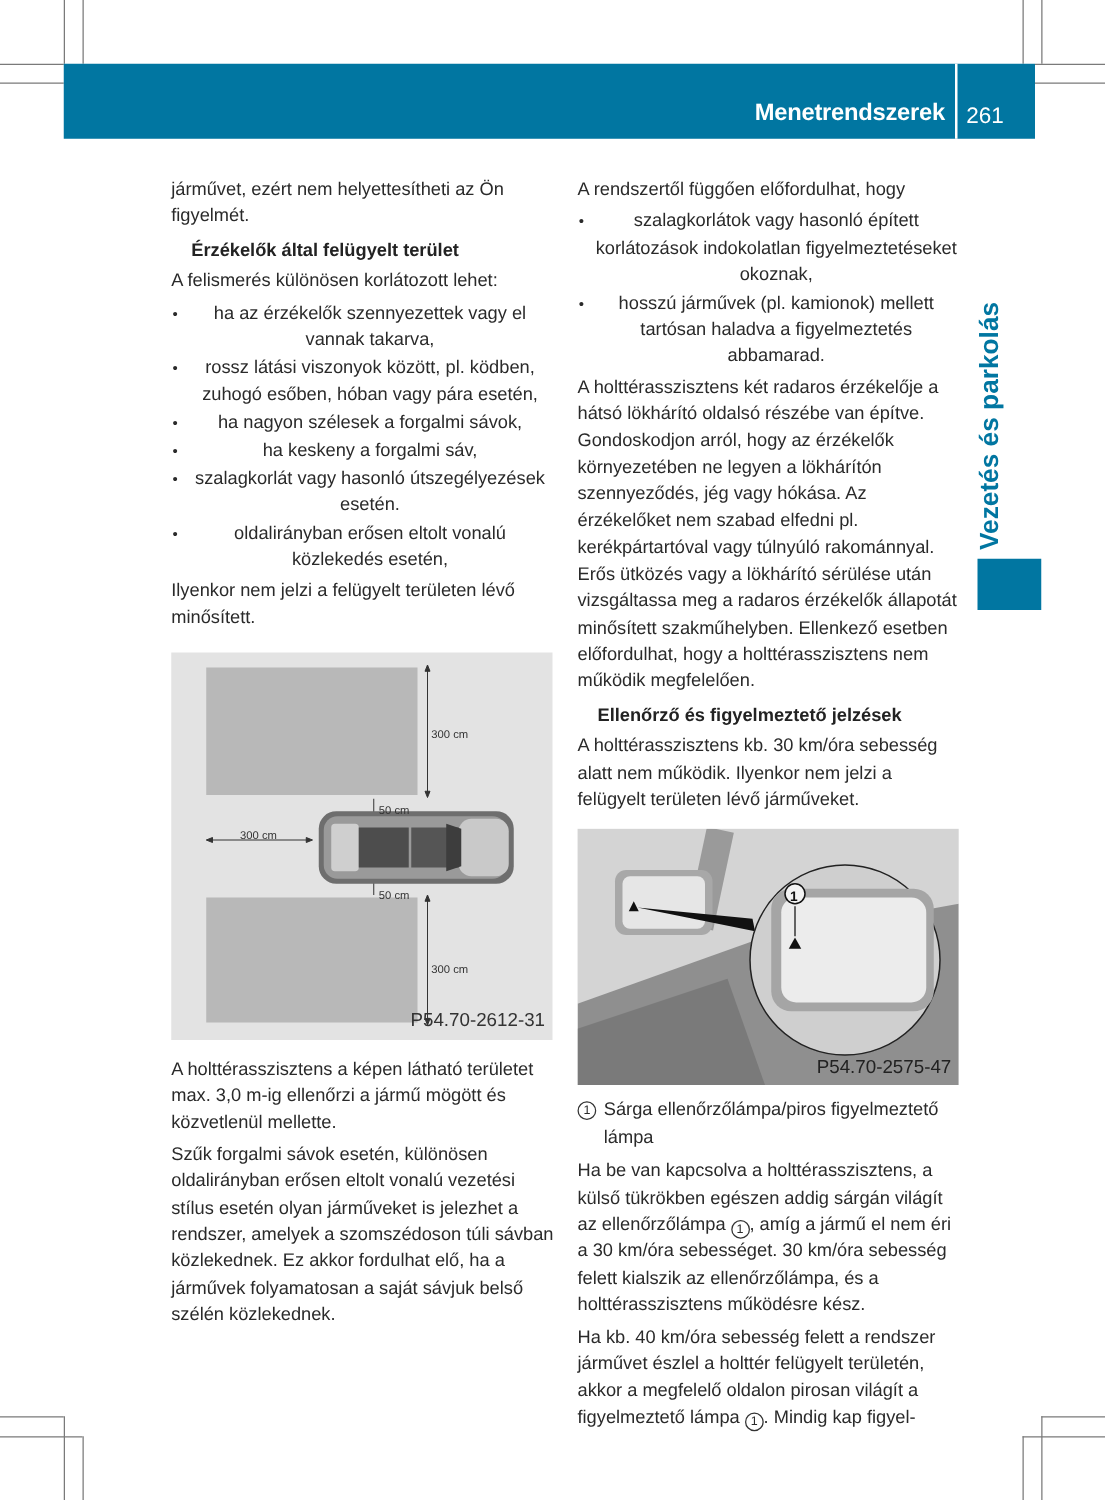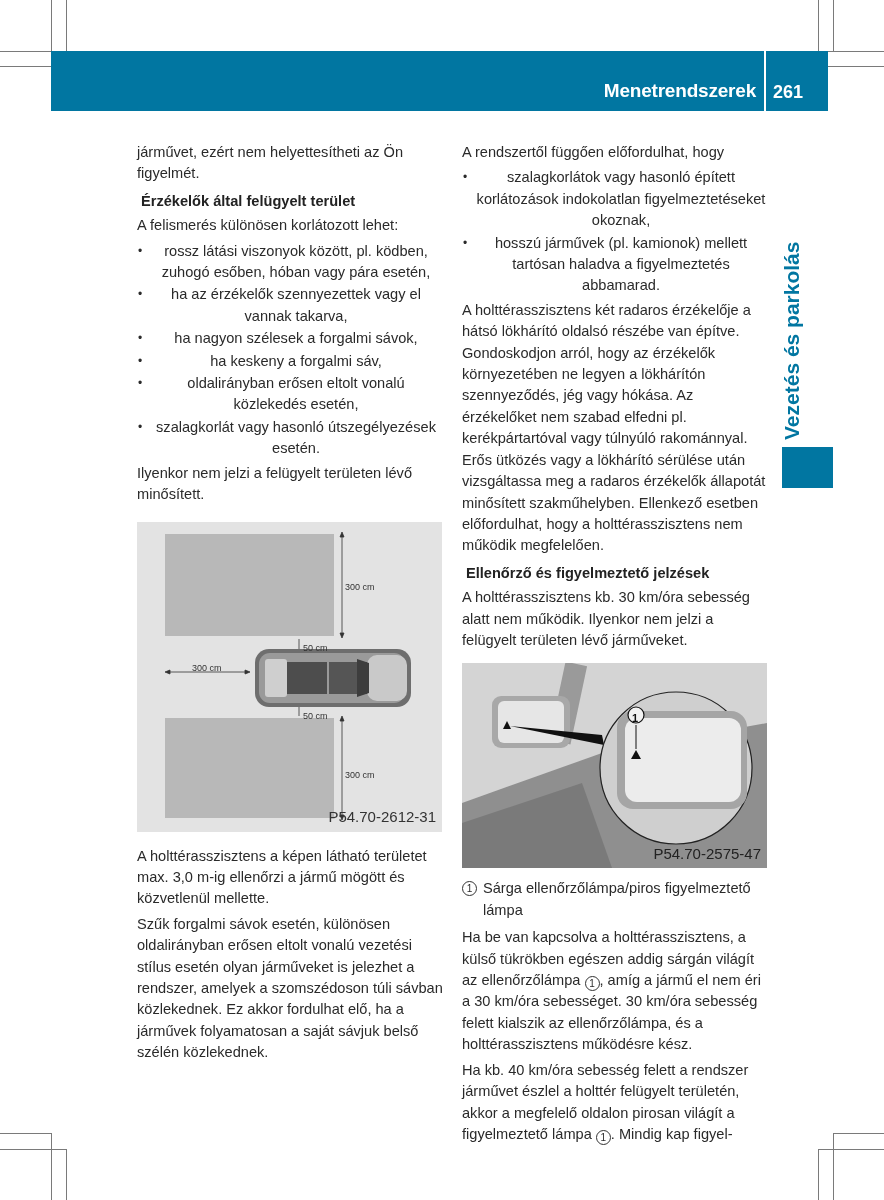--- a/index.html
+++ b/index.html
@@ -6,32 +6,32 @@
     body { width: 884px; height: 1200px; position: relative; overflow: hidden;
       font-family: "Liberation Sans", "DejaVu Sans", sans-serif; color: #2a2a2a; }
 
     
     .crop { position: absolute; background: #7a7a7a; }
 
     
     .header-band { position: absolute; left: 51px; top: 51px; width: 777px; height: 60px; background: #0176a1; }
     .header-sep { position: absolute; left: 764px; top: 51px; width: 2px; height: 60px; background: #ffffff; }
     .header-title { position: absolute; right: 128px; top: 80px; color: #fff; font-weight: bold; font-size: 19px; letter-spacing: -0.2px; text-align: center; }
-    .header-page { position: absolute; left: 773px; top: 82px; color: #fff; font-weight: bold; font-size: 18px; }
+    .header-page { position: absolute; left: 773px; top: 82px; color: #fff; font-weight: normal; font-size: 18px; }
 
     
     .side-label { position: absolute; left: 780px; top: 440px; transform-origin: left top; transform: rotate(-90deg);
       color: #0176a1; font-weight: bold; font-size: 21px; white-space: nowrap; }
     .side-block { position: absolute; left: 782px; top: 447px; width: 51px; height: 41px; background: #0176a1; }
 
     .col { position: absolute; top: 142px; width: 306px; font-size: 14.6px; line-height: 21.4px; }
     .col-left { left: 137px; }
     .col-right { left: 462px; }
     p { margin: 0 0 4px 0; }
-    h3 { margin: 6px 0 3px 4px; font-size: 14.6px; font-weight: bold; color: #222; }
+    h3 { margin: 6px 0 3px 16px; font-size: 14.6px; font-weight: bold; color: #222; }
     ul { list-style: none; margin: 0 0 3px 0; padding: 0; text-align: center; }
     ul li { position: relative; padding-left: 12px; margin-bottom: 1px; }
     ul li::before { content: "•"; position: absolute; left: 1px; top: 0; font-size: 12px; }
 
     .figure { position: relative; background: #e3e3e3; margin: 16px 0 14px 0; }
     .fig-left { width: 305px; height: 310px; }
     .fig-right { width: 305px; height: 205px; margin: 12px 0 10px 0; overflow: hidden; }
     .zone { position: absolute; background: #b8b8b8; }
     .dim-label { position: absolute; font-size: 9px; color: #333; }
     .fig-code { position: absolute; right: 6px; bottom: 4px; font-size: 15px; color: #333; }
@@ -66,26 +66,26 @@
 <div class="header-page">261</div>
 
 <div class="side-label">Vezetés és parkolás</div>
 <div class="side-block"></div>
 
 <div class="col col-left">
   <p>járművet, ezért nem helyettesítheti az Ön figyelmét.</p>
   <h3>Érzékelők által felügyelt terület</h3>
   <p>A felismerés különösen korlátozott lehet:</p>
   <ul>
+    <li>ha az érzékelők szennyezettek vagy el vannak takarva,</li>
     <li>rossz látási viszonyok között, pl. ködben, zuhogó esőben, hóban vagy pára esetén,</li>
-    <li>ha az érzékelők szennyezettek vagy el vannak takarva,</li>
     <li>ha nagyon szélesek a forgalmi sávok,</li>
     <li>ha keskeny a forgalmi sáv,</li>
+    <li>szalagkorlát vagy hasonló útszegélyezések esetén.</li>
     <li>oldalirányban erősen eltolt vonalú közlekedés esetén,</li>
-    <li>szalagkorlát vagy hasonló útszegélyezések esetén.</li>
   </ul>
   <p>Ilyenkor nem jelzi a felügyelt területen lévő minősített.</p>
 
   <div class="figure fig-left">
     <div class="zone" style="left:28px;top:12px;width:169px;height:102px;"></div>
     <div class="zone" style="left:28px;top:196px;width:169px;height:100px;"></div>
     <svg width="305" height="306" style="position:absolute;left:0;top:0;">
       <g stroke="#333" stroke-width="0.8" fill="#333">
         <line x1="205" y1="12" x2="205" y2="114"></line>
         <polygon points="205,10 203,15 207,15"></polygon>

